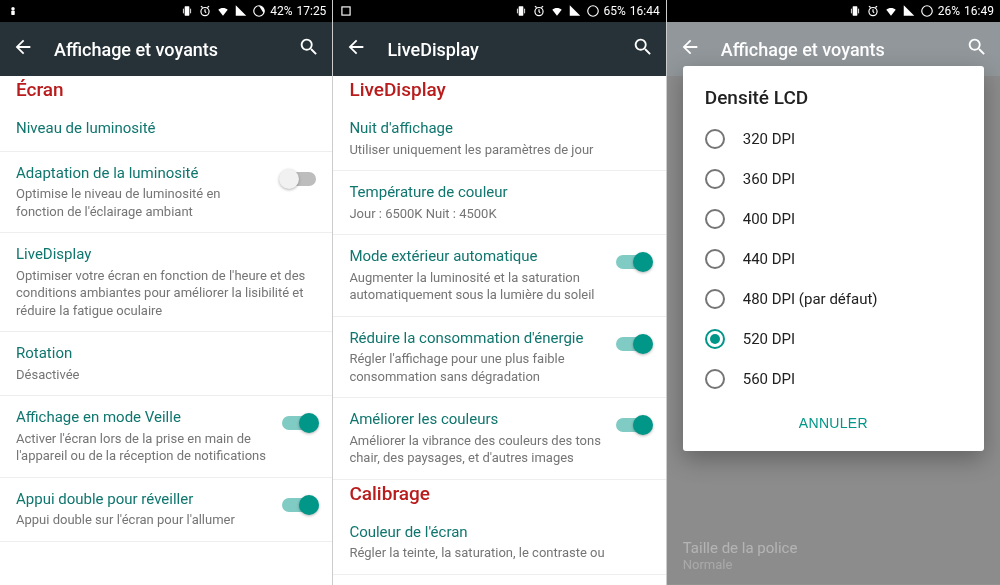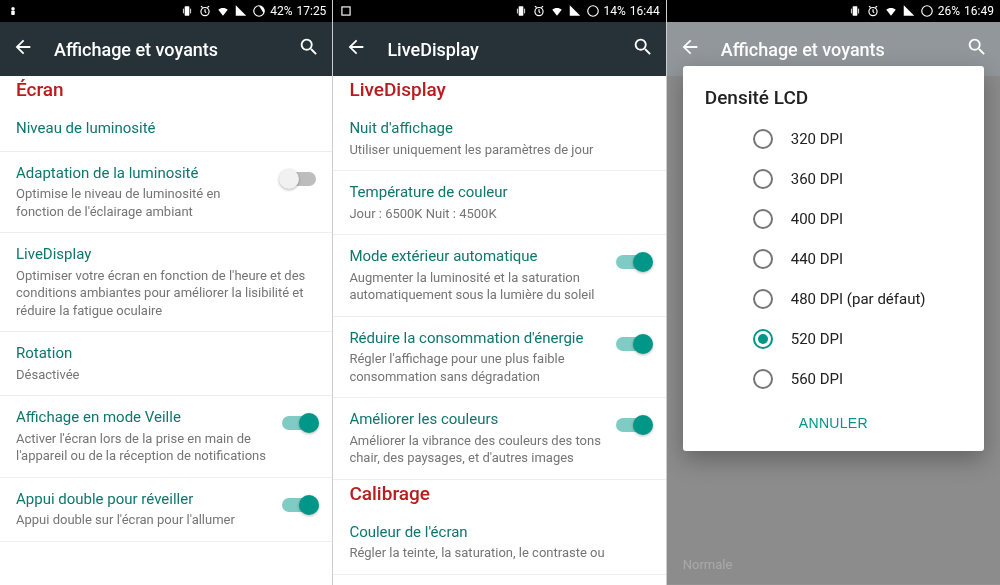--- a/index.html
+++ b/index.html
@@ -27,21 +27,21 @@
   .setting-sub { font-size: 13px; color: #757575; line-height: 1.35; margin-top: 2px; }
 
   .toggle { width: 34px; height: 14px; border-radius: 7px; background: #bdbdbd; position: relative; margin-top: 8px; flex-shrink: 0; }
   .toggle::after { content: ""; position: absolute; width: 20px; height: 20px; border-radius: 50%; background: #f1f1f1; top: -3px; left: -3px; box-shadow: 0 1px 3px rgba(0,0,0,0.3); }
   .toggle.on { background: #80cbc4; }
   .toggle.on::after { background: #009688; left: 17px; }
 
   .dialog-backdrop { position: absolute; top: 76px; left: 0; right: 0; bottom: 0; background: rgba(0,0,0,0.45); }
   .dialog { position: absolute; top: 66px; left: 16px; right: 16px; background: #fff; border-radius: 3px; box-shadow: 0 8px 24px rgba(0,0,0,0.3); padding: 20px 0 8px; }
   .dialog-title { font-size: 19px; font-weight: 500; color: #212121; padding: 0 22px 10px; }
-  .radio-row { display: flex; align-items: center; gap: 18px; padding: 10px 22px; cursor: pointer; margin-left: 48px; }
+  .radio-row { display: flex; align-items: center; gap: 18px; padding: 10px 22px; cursor: pointer; }
   .radio { width: 20px; height: 20px; border: 2px solid #757575; border-radius: 50%; position: relative; flex-shrink: 0; }
   .radio.checked { border-color: #009688; }
   .radio.checked::after { content: ""; position: absolute; width: 10px; height: 10px; background: #009688; border-radius: 50%; top: 3px; left: 3px; }
   .radio-label { font-size: 15px; color: #212121; }
   .dialog-actions { display: flex; justify-content: center; padding: 8px 12px 4px; }
   .dialog-btn { color: #009688; font-size: 14px; font-weight: 500; padding: 8px 12px; background: none; border: none; cursor: pointer; letter-spacing: 0.3px; }
 
   .bg-item { padding: 12px 16px; border-bottom: 1px solid rgba(255,255,255,0.06); }
   .bg-title { font-size: 15px; color: rgba(255,255,255,0.35); }
   .bg-sub { font-size: 13px; color: rgba(255,255,255,0.25); }
@@ -176,21 +176,21 @@
       <span class="stat-icon">
           <svg viewBox="0 0 24 24" fill="#fff">
             <path d="M3 20h18L3 2v18z"></path>
           </svg>
         </span>
       <span class="stat-icon">
           <svg viewBox="0 0 24 24" fill="none" stroke="#fff" stroke-width="2">
             <circle cx="12" cy="12" r="9"></circle>
           </svg>
         </span>
-      <span>14%</span>
+      <span>65%</span>
       <span>16:44</span>
     </div>
     <div class="toolbar">
       <span><svg viewBox="0 0 24 24">
             <path d="M20 11H7.8l5.6-5.6L12 4l-8 8 8 8 1.4-1.4L7.8 13H20z"></path>
           </svg></span>
       <span class="title">LiveDisplay</span>
       <span><svg viewBox="0 0 24 24">
             <path d="M15.5 14h-.8l-.3-.3a6.5 6.5 0 10-.7.7l.3.3v.8l5 5 1.5-1.5-5-5zM9.5 14a4.5 4.5 0 110-9 4.5 4.5 0 010 9z"></path>
           </svg></span>
@@ -279,20 +279,21 @@
             <path d="M20 11H7.8l5.6-5.6L12 4l-8 8 8 8 1.4-1.4L7.8 13H20z"></path>
           </svg></span>
       <span class="title">Affichage et voyants</span>
       <span><svg viewBox="0 0 24 24">
             <path d="M15.5 14h-.8l-.3-.3a6.5 6.5 0 10-.7.7l.3.3v.8l5 5 1.5-1.5-5-5zM9.5 14a4.5 4.5 0 110-9 4.5 4.5 0 010 9z"></path>
           </svg></span>
     </div>
     <div class="dialog-backdrop">
       <div style="position:absolute;bottom:0;left:0;right:0;">
         <div class="bg-item">
+          <div class="bg-title">Taille de la police</div>
           <div class="bg-sub">Normale</div>
         </div>
       </div>
     </div>
     <div class="dialog">
       <div class="dialog-title">Densité LCD</div>
       <div class="radio-row">
           <div class="radio"></div>
           <span class="radio-label">320 DPI</span>
         </div>

